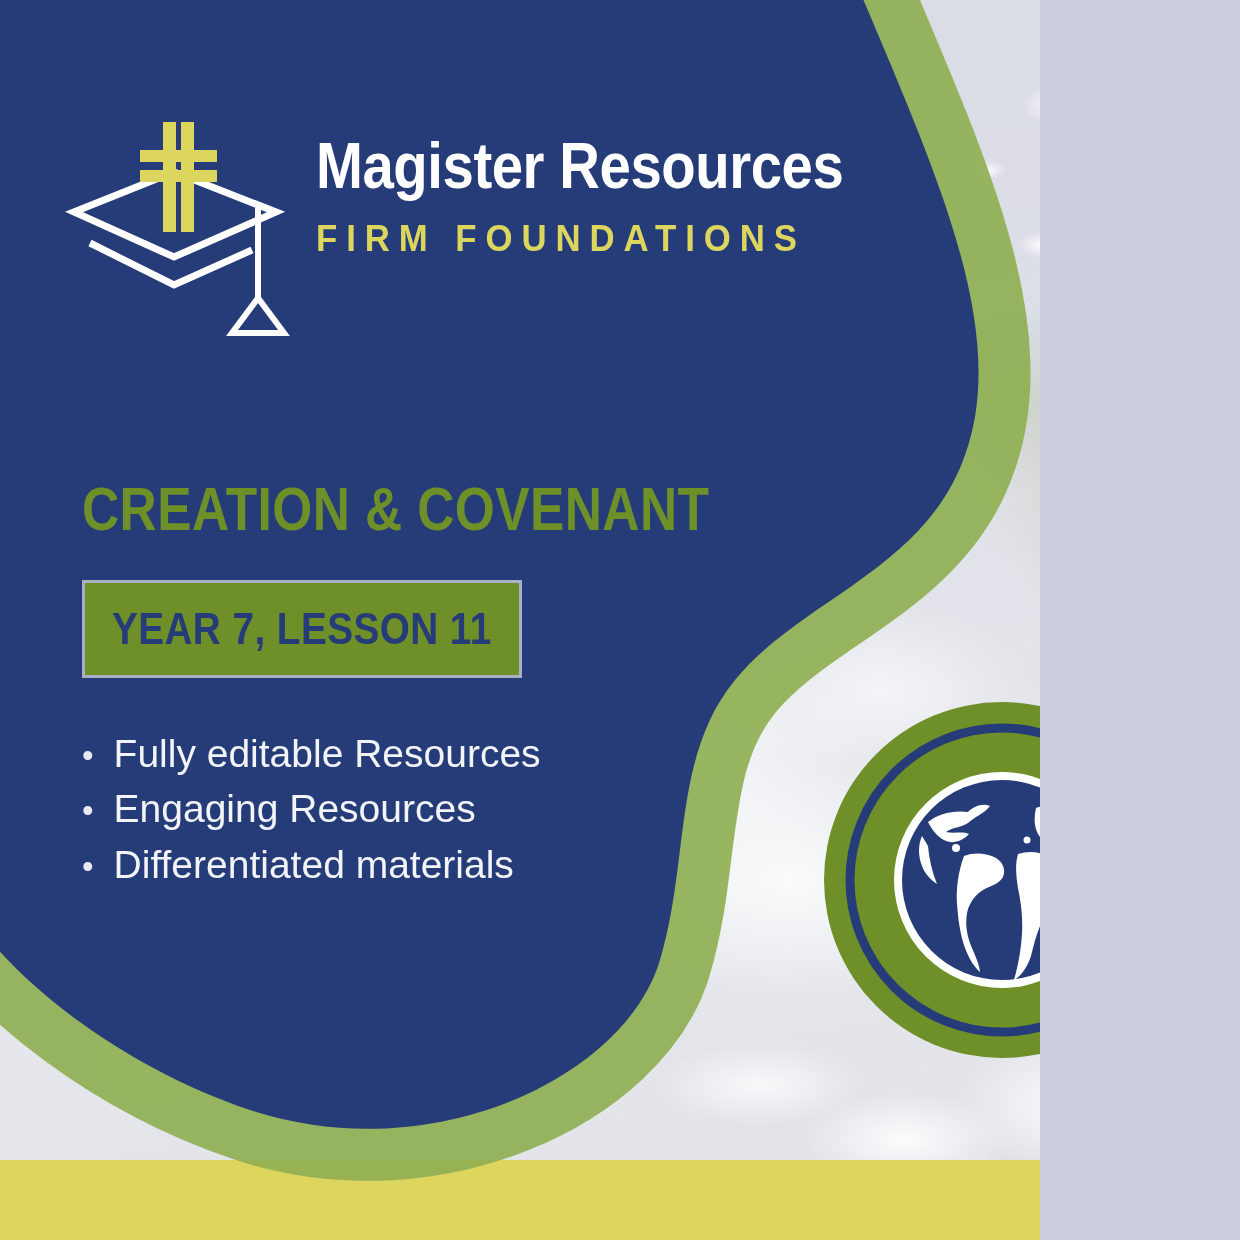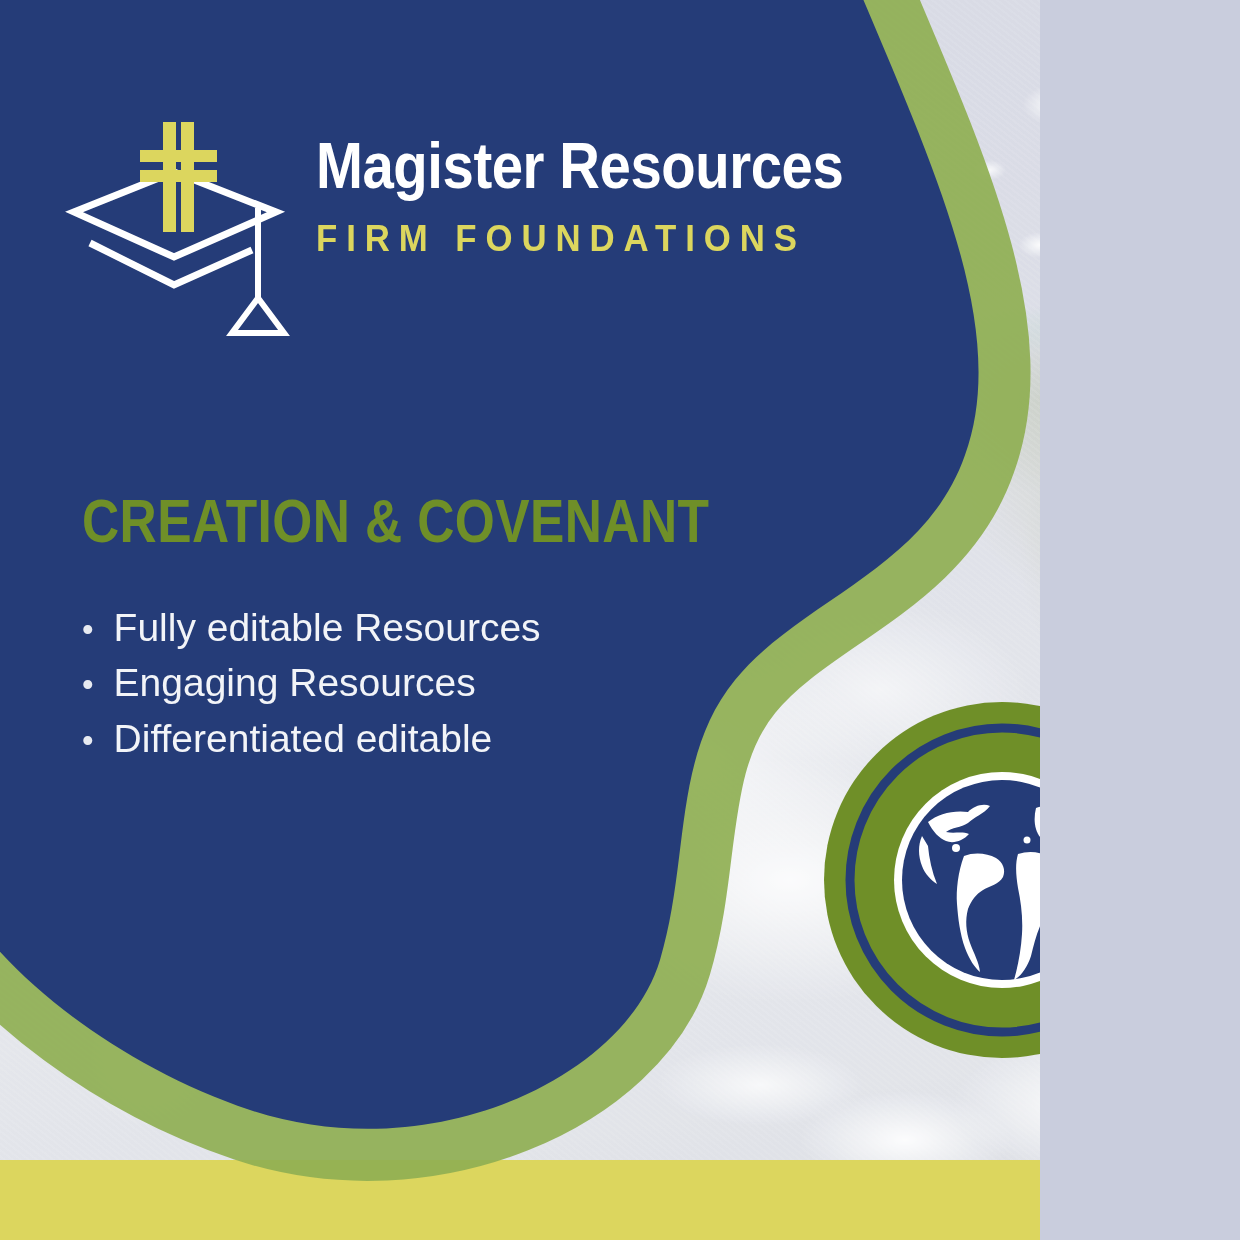--- a/index.html
+++ b/index.html
@@ -99,21 +99,21 @@
     font-weight:bold;
     letter-spacing:9.5px;
     line-height:1;
     margin-top:22px;
     transform:scaleX(.94);
     transform-origin:left center;
     white-space:nowrap;
   }
 
   
-  .content{position:absolute; left:82px; top:478px; width:720px;margin-top:12px;}
+  .content{position:absolute; left:82px; top:478px; width:720px;}
   .headline{
     color:var(--olive);
     font-size:62px;
     font-weight:bold;
     letter-spacing:0.5px;
     line-height:1;
     transform:scaleX(.83);
     transform-origin:left center;
     white-space:nowrap;
   }
@@ -209,33 +209,36 @@
     <div class="logo-text">
       <div class="brand-name">Magister Resources</div>
       <div class="brand-sub">FIRM FOUNDATIONS</div>
     </div>
   </div>
 
   <div class="content">
 
     <div class="headline">CREATION &amp; COVENANT</div>
 
+    <div class="lesson-badge">
+      <span>YEAR 7, LESSON 11</span>
+    </div>
 
     <ul class="bullets">
       <li>
         <span class="dot">•</span>
         <span>Fully editable Resources</span>
       </li>
       <li>
         <span class="dot">•</span>
         <span>Engaging Resources</span>
       </li>
       <li>
         <span class="dot">•</span>
-        <span>Differentiated editable</span>
+        <span>Differentiated materials</span>
       </li>
     </ul>
   </div>
 
   <svg class="globe-badge" viewBox="0 0 360 360">
 
     <circle cx="180" cy="180" r="178" fill="#6F8F28"></circle>
 
     <circle cx="180" cy="180" r="152" fill="none" stroke="#253C78" stroke-width="9"></circle>
 

